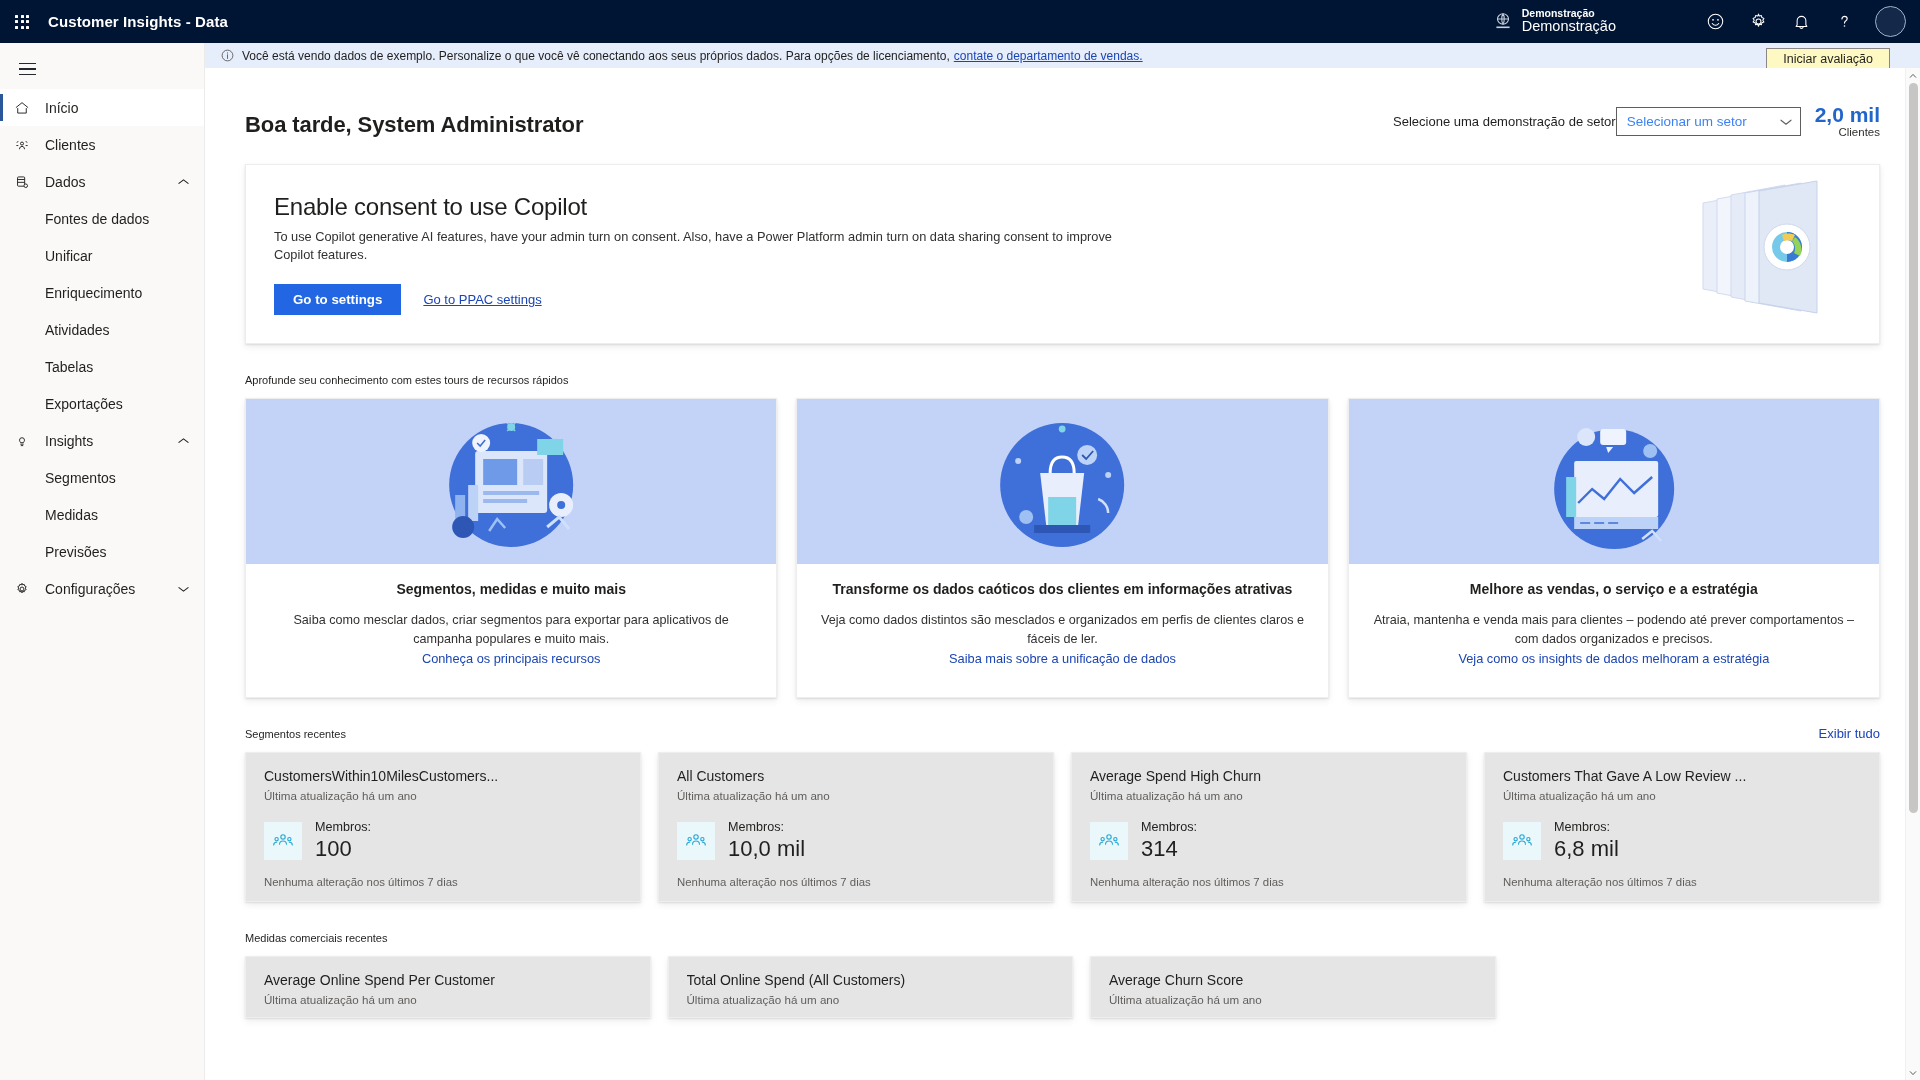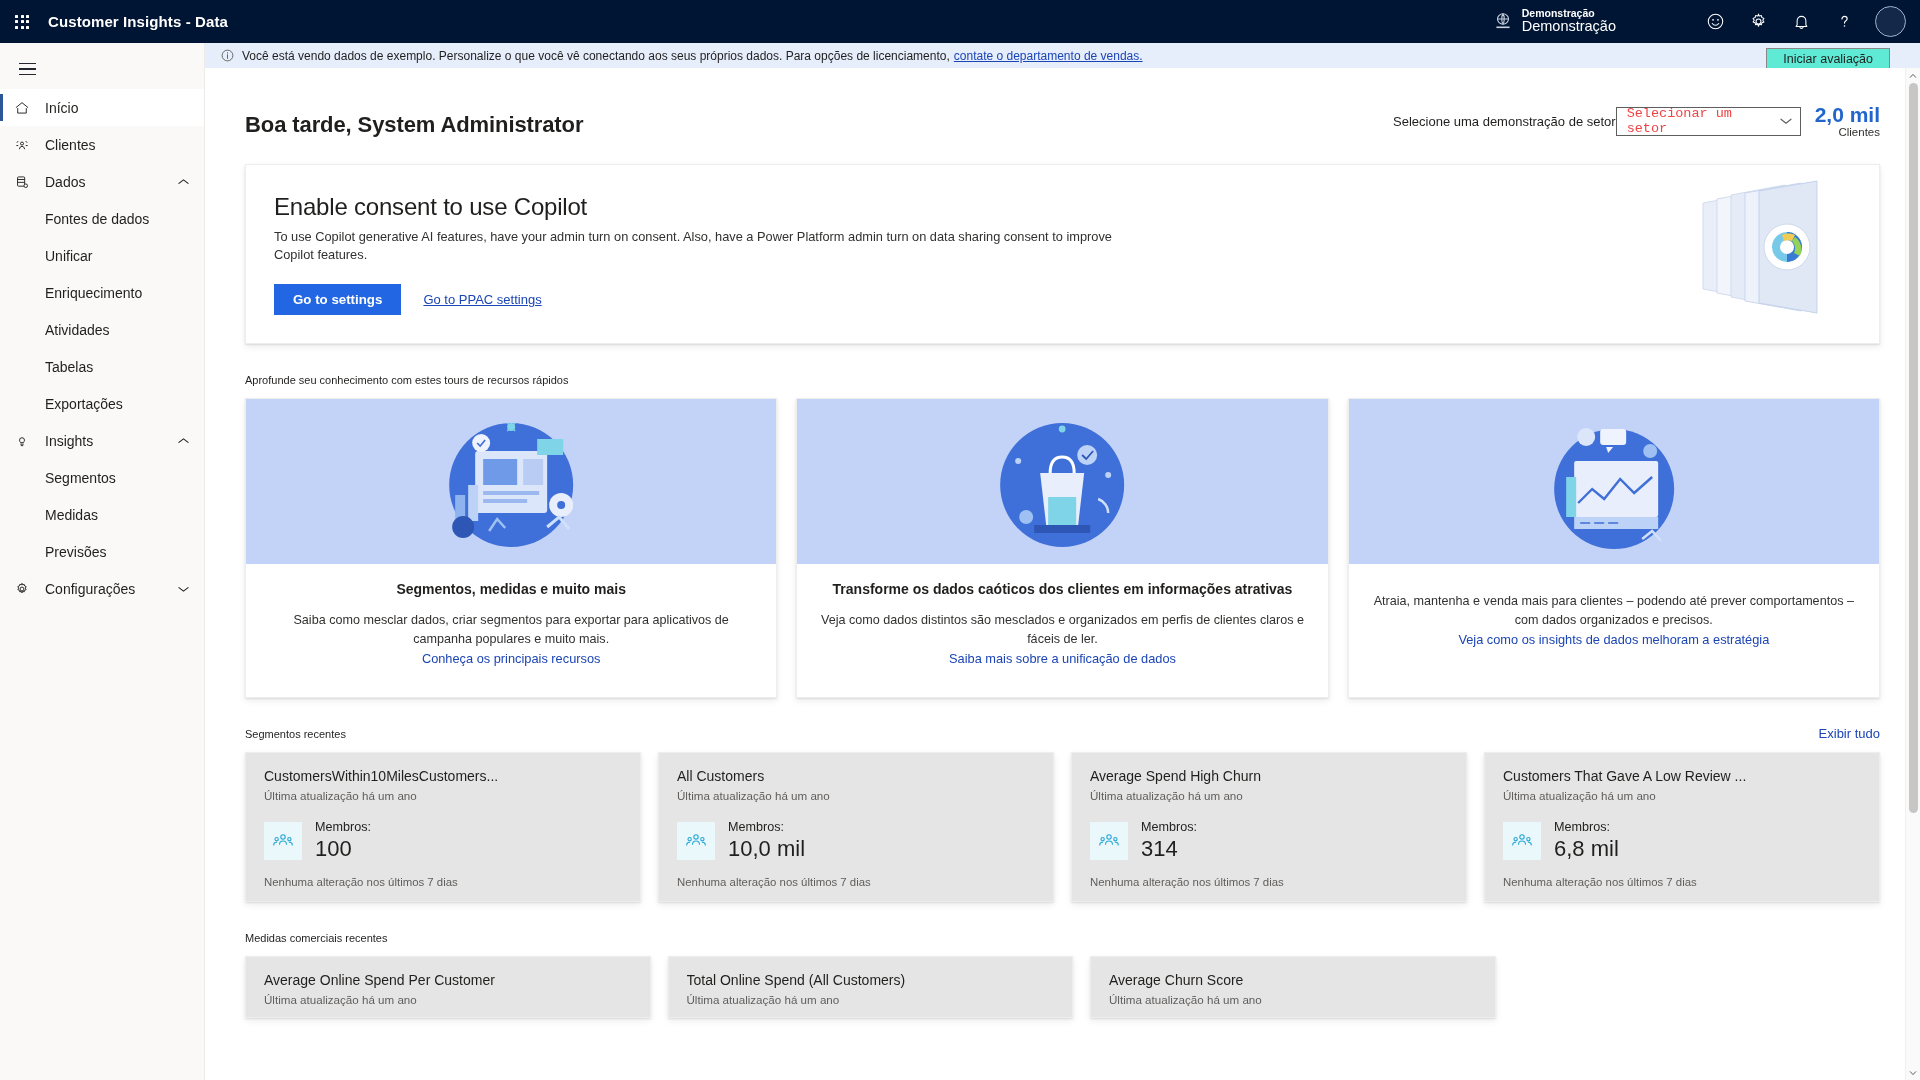--- a/index.html
+++ b/index.html
@@ -88,38 +88,38 @@
     flex: 1; position: relative; background: #ffffff; overflow: hidden;
   }
   .notice {
     height: 25px; background: #e6edfb; display: flex; align-items: center;
     padding: 0 16px; font-size: 12px; color: #201f1e; position: relative;
   }
   .notice-ico { margin-right: 8px; display: flex; align-items: center; }
   .notice a { color: #1b45b5; text-decoration: underline; }
   .trial-btn {
     position: absolute; right: 30px; top: 5px;
-    background: #5eead4; border: 1px solid #8a8886; color: #201f1e;
+    background: #fef9c3; border: 1px solid #8a8886; color: #201f1e;
     font-size: 12.5px; padding: 3px 16px; cursor: pointer;
     font-family: "Liberation Sans", sans-serif;
   }
 
   .scroll-area { height: 1012px; overflow: hidden; position: relative; background: #fff; }
   .page { padding: 10px 0 0 0; }
 
   .page-head {
     display: flex; align-items: flex-end; padding: 26px 40px 0 40px; gap: 0;
   }
   .greeting { font-size: 22px; font-weight: 600; color: #201f1e; letter-spacing: -.1px; }
   .sector-wrap { margin-left: auto; display: flex; align-items: center; gap: 0; }
   .sector-label { font-size: 13px; color: #201f1e; }
   .sector-select {
     width: 185px; height: 29px; border: 1px solid #605e5c; background: #fff;
     display: flex; align-items: center; padding: 0 8px 0 10px;
-    font-size: 13.5px; color: #ef4444; cursor: pointer; font-family: Liberation Mono, monospace;
+    font-size: 13.5px; color: #3b82f6; cursor: pointer;
   }
   .sector-select .sel-chev { margin-left: auto; color: #605e5c; }
   .kpi { text-align: right; margin-left: 14px; }
   .kpi-value { font-size: 21px; color: #2266cc; font-weight: 600; line-height: 1.05; }
   .kpi-label { font-size: 11.5px; color: #323130; }
 
   .section-pad { padding: 0 40px; }
 
   
   .copilot {
@@ -498,20 +498,21 @@
                   <path d="M106 124h10M120 124h10M134 124h10" stroke="#3f6fd8" stroke-width="1.6"></path>
                   <circle cx="112" cy="38" r="9" fill="#dce6fa"></circle>
                   <rect x="126" y="30" width="26" height="16" rx="3" fill="#eef3fd"></rect>
                   <path d="M132 48l2 6 5-6z" fill="#eef3fd"></path>
                   <rect x="92" y="78" width="10" height="40" fill="#7fd4e8"></rect>
                   <circle cx="176" cy="52" r="7" fill="#9ec0f3"></circle>
                   <path d="M168 140l10-8 9 10" stroke="#cfe0fb" stroke-width="2.5" fill="none"></path>
                 </svg>
               </div>
               <div class="tour-body">
+                <div class="tour-title">Melhore as vendas, o serviço e a estratégia</div>
                 <div class="tour-desc">Atraia, mantenha e venda mais para clientes – podendo até prever comportamentos – com dados organizados e precisos.</div>
                 <a class="tour-link" href="#">Veja como os insights de dados melhoram a estratégia</a>
               </div>
             </div>
 
           </div>
         </div>
 
         <div class="section-pad">
           <div class="section-head">

